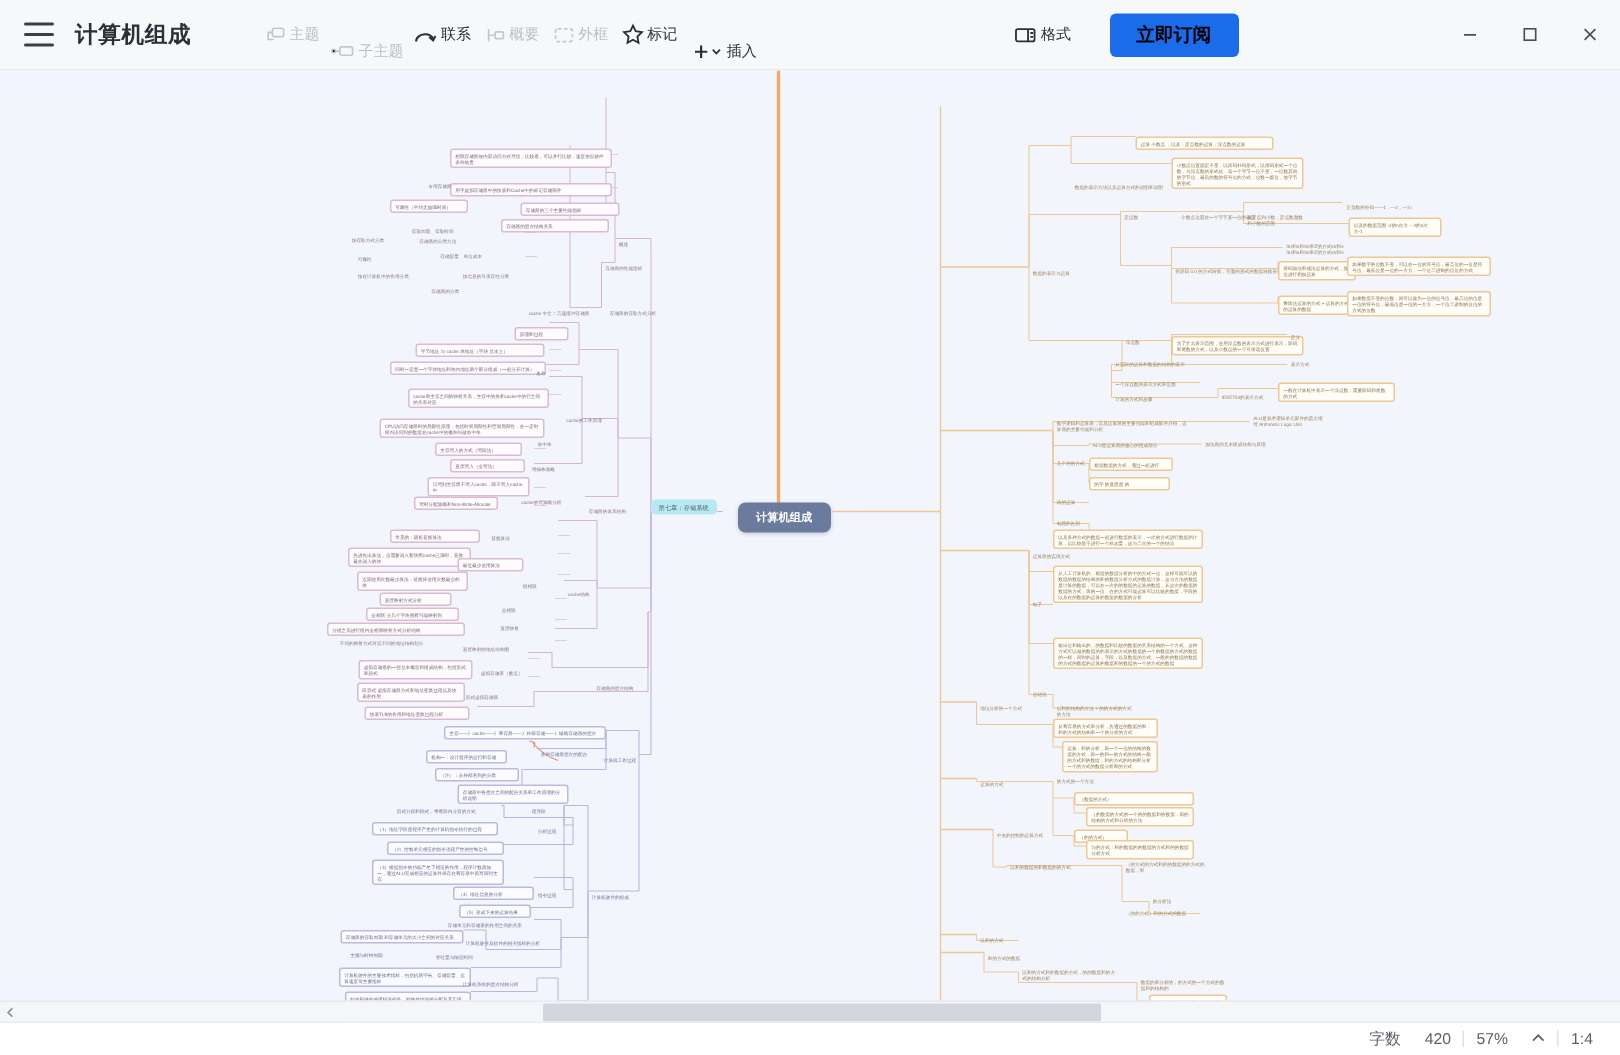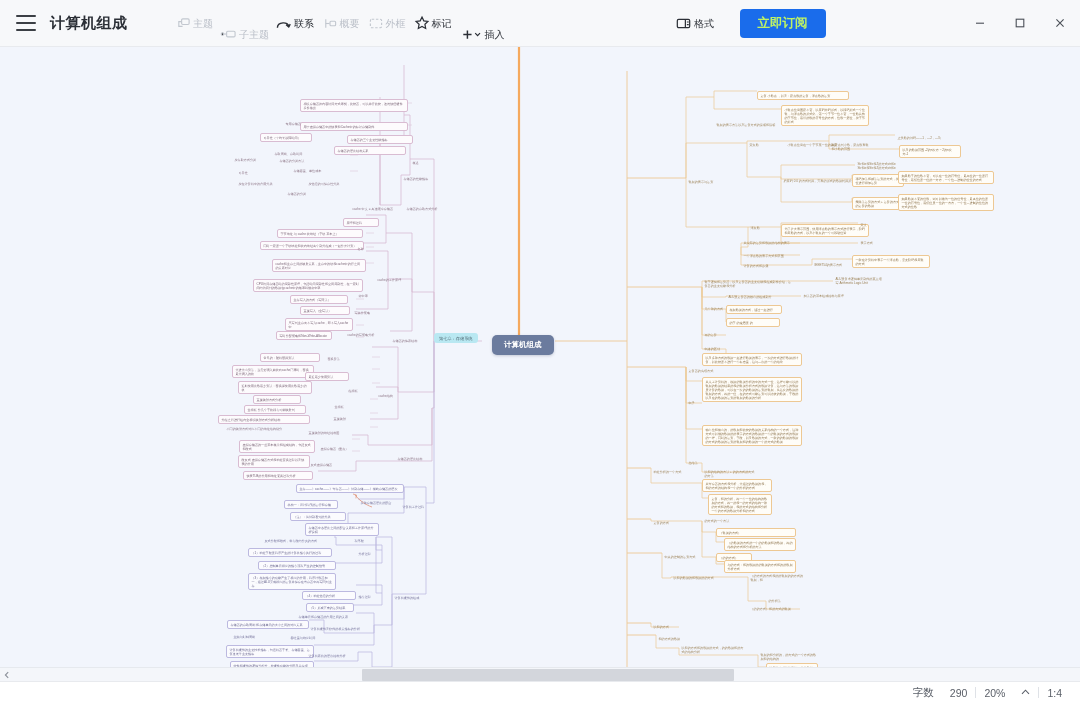--- a/index.html
+++ b/index.html
@@ -41,21 +41,21 @@
   .tool.off .lbl { color: #b9bec7; }
   .tool.on svg { stroke: #2b2f36; fill: none; }
   .tool.off svg { stroke: #c2c7cf; fill: none; }
   .tool.wide { width: 54px; margin-top: 22px; }
   .spacer-lg { width: 44px; }
   .spacer-md { width: 30px; }
   .spacer-sm { width: 14px; }
 
   .subscribe {
     margin-left: 22px;
-    background: #1a6ceb; color: #bef264;
+    background: #1a6ceb; color: #000000;
     font-size: 12.5px; font-weight: bold;
     border: none; border-radius: 4px;
     padding: 6px 18px; cursor: pointer; white-space: nowrap; text-align: right;
   }
 
   .winctl { display: flex; align-items: center; margin-left: auto; height: 47px; }
   .winbtn {
     width: 40px; height: 30px; display: flex; align-items: center; justify-content: center;
     cursor: pointer;
   }
@@ -572,23 +572,23 @@
           <path d="M5.2 1.2L2.4 4l2.8 2.8"></path>
         </svg>
     </div>
     <div class="track">
       <div class="thumb"></div>
     </div>
   </div>
 
   <div class="statusbar">
     <span class="st-item">字数</span>
-    <span class="st-item">290</span>
+    <span class="st-item">420</span>
     <span class="st-sep"></span>
-    <span class="st-item">20%</span>
+    <span class="st-item">57%</span>
     <span class="st-btn">
       <svg width="11" height="11" viewBox="0 0 11 11" stroke-width="1.1">
           <path d="M2 6.8L5.5 3.2 9 6.8"></path>
         </svg>
     </span>
     <span class="st-sep"></span>
     <span class="st-item">1:4</span>
   </div>
 
 </div>

